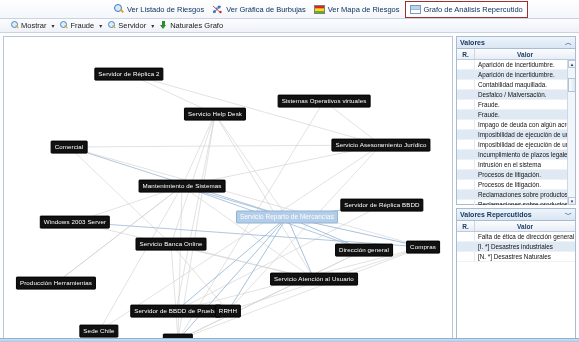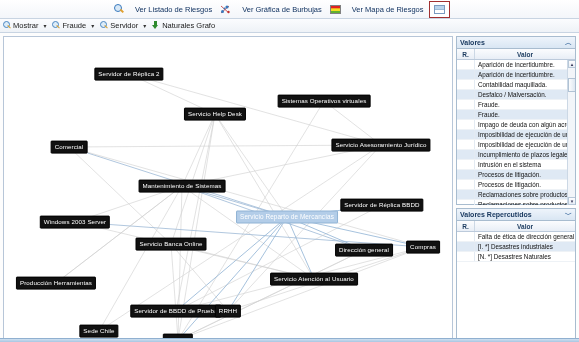--- a/index.html
+++ b/index.html
@@ -26,21 +26,21 @@
     left: 0; top: 0;
     width: 579px; height: 18px;
     background: linear-gradient(#ffffff, #f3f6fa);
     display: flex;
     align-items: center;
     padding-left: 110px;
   }
   .tab {
     display: flex;
     align-items: center;
-    gap: 11px;
+    gap: 3px;
     height: 17px;
     padding: 0 5px 0 3px;
     font-size: 7.5px;
     color: #0b2d5c;
     white-space: nowrap;
     cursor: default;
   }
   .tab.active {
     border: 1.2px solid #a03030;
     background: #ffffff;
@@ -94,21 +94,21 @@
   
   .cmdbar {
     position: absolute;
     left: 0; top: 18px;
     width: 579px; height: 15px;
     background: linear-gradient(#fbfcfe, #eef2f7);
     border-top: 1px solid #c8d4e2;
     border-bottom: 1px solid #c8d4e2;
     display: flex;
     align-items: center;
-    padding-left: 0;
+    padding-left: 8px;
     gap: 2px;
   }
   .cmd {
     display: flex;
     align-items: center;
     gap: 2px;
     font-size: 7.5px;
     color: #1a1a1a;
     padding: 0 2px;
     height: 13px;
@@ -308,20 +308,21 @@
       <span>Ver Gráfica de Burbujas</span>
     </div>
 
     <div class="tab">
       <span class="tab-ico ic-heatmap"></span>
       <span>Ver Mapa de Riesgos</span>
     </div>
 
     <div class="tab active">
       <span class="tab-ico ic-graph"></span>
+      <span>Grafo de Análisis Repercutido</span>
     </div>
   </div>
 
   <div class="cmdbar">
     <div class="cmd">
       <span class="cmd-ico ic-mini-search"></span>
       <span>Mostrar</span>
     </div>
     <span class="caret">▾</span>
 

